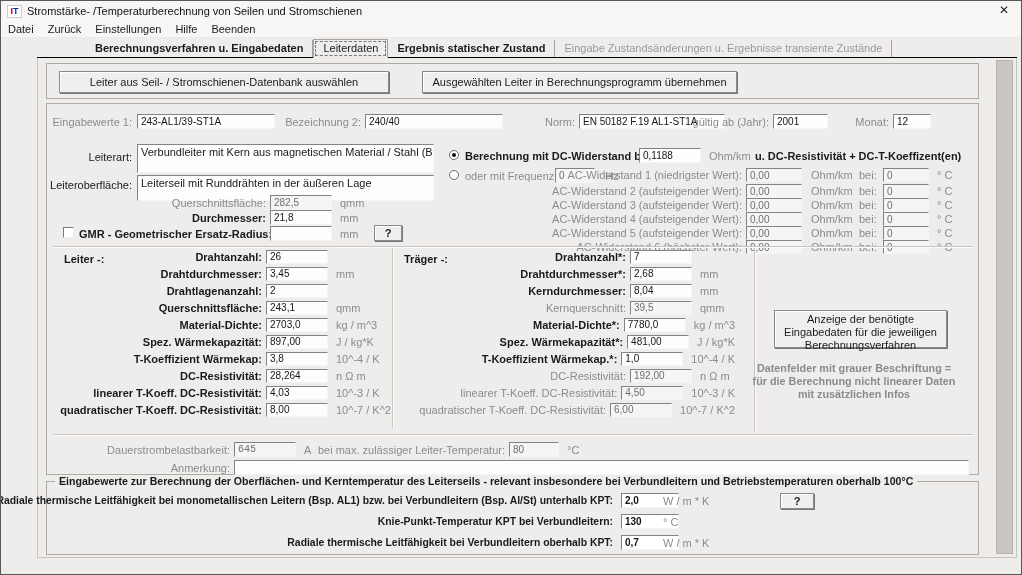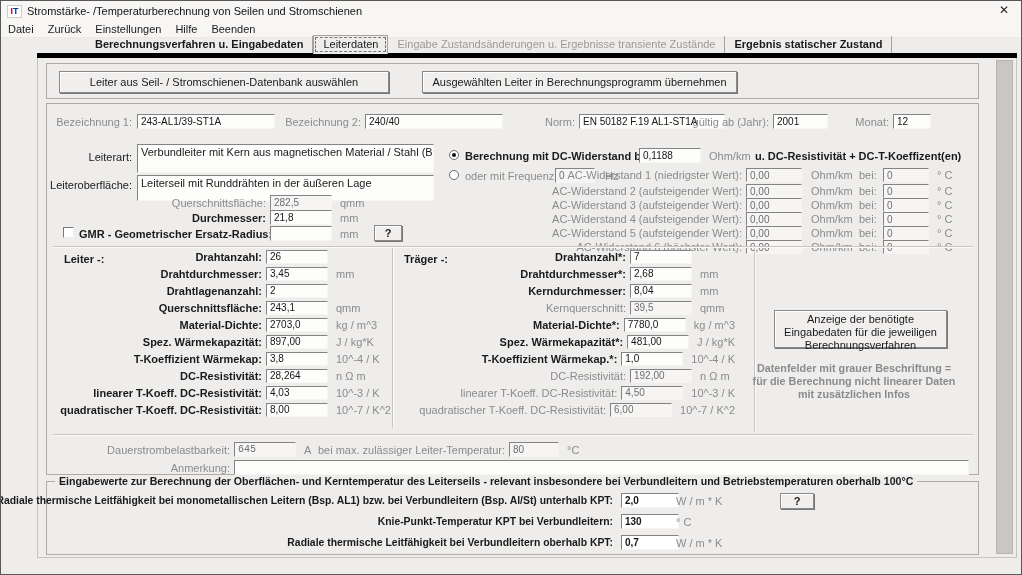--- a/index.html
+++ b/index.html
@@ -15,21 +15,21 @@
   .appicon{display:inline-flex;width:15px;height:13px;margin:0 5px 0 6px;background:#fff;border:1px solid #cfcdca;
            font-weight:bold;font-size:9px;line-height:11px;justify-content:center;letter-spacing:0;}
   .appicon .r{color:#c00000;} .appicon .b{color:#0033aa;}
   .wtitle{font-size:11px;color:#111;}
   .closebtn{position:absolute;right:0;top:0;width:34px;height:20px;text-align:center;line-height:19px;font-size:12px;color:#222;cursor:pointer;}
   .menubar{position:absolute;left:0;top:20px;width:100%;height:17px;background:#f7f6f5;display:flex;align-items:center;border-bottom:1px solid #eceae8;}
   .menuitem{padding:1px 7px;color:#1a1a1a;}
   
   .contentarea{position:absolute;left:36px;top:57px;width:980px;height:500px;border:1px solid #c6c3c0;border-top:none;background:#eeedec;}
   .vscroll{position:absolute;right:3px;top:2px;width:17px;height:494px;background:#c9c6c3;border:1px solid #b6b3b0;}
-  .tabstrip{position:absolute;left:36px;top:39px;width:980px;height:18px;border-bottom:5px solid #000000;display:flex;align-items:flex-end;}
+  .tabstrip{position:absolute;left:36px;top:39px;width:980px;height:18px;border-bottom:1px solid #000000;display:flex;align-items:flex-end;}
   .tab{padding:2px 9px 3px 9px;white-space:nowrap;border-right:1px solid #a5a2a0;font-weight:bold;}
   .tab.first{margin-left:49px;}
   .tab.active{font-weight:normal;background:#eeedec;border:1px solid #a5a2a0;border-bottom:1px solid #eeedec;margin-bottom:-1px;
               outline:1px dashed #777;outline-offset:-3px;}
   .tab.disabled{font-weight:normal;color:#9c9a98;}
   
   .groupbox{position:absolute;border:1px solid #aeaba7;}
   .lbl{white-space:nowrap;}
   .bold{font-weight:bold;}
   .muted{color:#8b8b8b;}
@@ -67,21 +67,21 @@
   .acrow{position:absolute;left:0;width:933px;height:14px;}
   .acrow .aclbl{position:absolute;right:238px;top:1px;}
   .acrow .acval{position:absolute;left:699px;top:0;width:56px;height:14px;}
   .acrow .acunit{position:absolute;left:764px;top:1px;}
   .acrow .acbei{position:absolute;left:812px;top:1px;}
   .acrow .acbf{position:absolute;left:836px;top:0;width:46px;height:14px;}
   .acrow .acdeg{position:absolute;left:890px;top:1px;}
   
   .tlbl{position:absolute;right:365px;white-space:nowrap;font-weight:bold;font-size:10.4px;}
   .tval{position:absolute;left:574px;width:58px;height:15px;background:#ffffff;font-weight:bold;}
-  .tunit{position:absolute;left:629px;text-align:center;}
+  .tunit{position:absolute;left:616px;text-align:center;}
   
   .statusbar{position:absolute;left:0;top:558px;width:1022px;height:17px;background:#eceae8;}
   .statusinner{position:absolute;left:2px;top:1px;width:1018px;height:15px;
     border:1px solid;border-color:#a19e9b #fdfdfc #fdfdfc #a19e9b;
     text-align:center;line-height:14px;color:#787878;font-size:10.5px;}
   .infonote{color:#8b8b8b;font-weight:bold;text-align:center;line-height:13px;font-size:10.8px;white-space:normal;}
 </style>
 </head>
 <body>
 
@@ -104,32 +104,32 @@
     <span class="menuitem">Beenden</span>
   </div>
 
   <div class="contentarea">
     <div class="vscroll"></div>
   </div>
 
   <div class="tabstrip">
     <span class="tab first">Berechnungsverfahren u. Eingabedaten</span>
     <span class="tab active">Leiterdaten</span>
+    <span class="tab">Ergebnis statischer Zustand</span>
     <span class="tab disabled">Eingabe Zustandsänderungen u. Ergebnisse transiente Zustände</span>
-    <span class="tab">Ergebnis statischer Zustand</span>
   </div>
 
   <div class="groupbox" style="left:45px;top:62px;width:933px;height:36px;">
     <button class="btn3d" style="position:absolute;left:12px;top:7px;width:330px;height:22px;">Leiter aus Seil- / Stromschienen-Datenbank auswählen</button>
     <button class="btn3d" style="position:absolute;left:375px;top:7px;width:315px;height:22px;">Ausgewählten Leiter in Berechnungsprogramm übernehmen</button>
   </div>
 
   <div class="groupbox" style="left:45px;top:102px;width:933px;height:372px;">
 
-    <span class="abs lbl muted tr" style="left:0;top:12px;width:85px;">Bezeichnung 1:</span>
+    <span class="abs lbl muted tr" style="left:0;top:12px;width:85px;">Eingabewerte 1:</span>
     <input class="field abs" style="left: 90px; top: 10px; width: 138px;" value="243-AL1/39-ST1A">
     <span class="abs lbl muted tr" style="left:230px;top:12px;width:84px;">Bezeichnung 2:</span>
     <input class="field abs" style="left: 318px; top: 10px; width: 138px;" value="240/40">
     <span class="abs lbl muted tr" style="left:478px;top:12px;width:50px;">Norm:</span>
     <input class="field abs" style="left: 532px; top: 10px; width: 146px;" value="EN 50182 F.19 AL1-ST1A">
     <span class="abs lbl muted tr" style="left:636px;top:12px;width:86px;">gültig ab (Jahr):</span>
     <input class="field abs" style="left: 726px; top: 10px; width: 55px;" value="2001">
     <span class="abs lbl muted tr" style="left:800px;top:12px;width:42px;">Monat:</span>
     <input class="field abs" style="left: 846px; top: 10px; width: 38px;" value="12">
 

